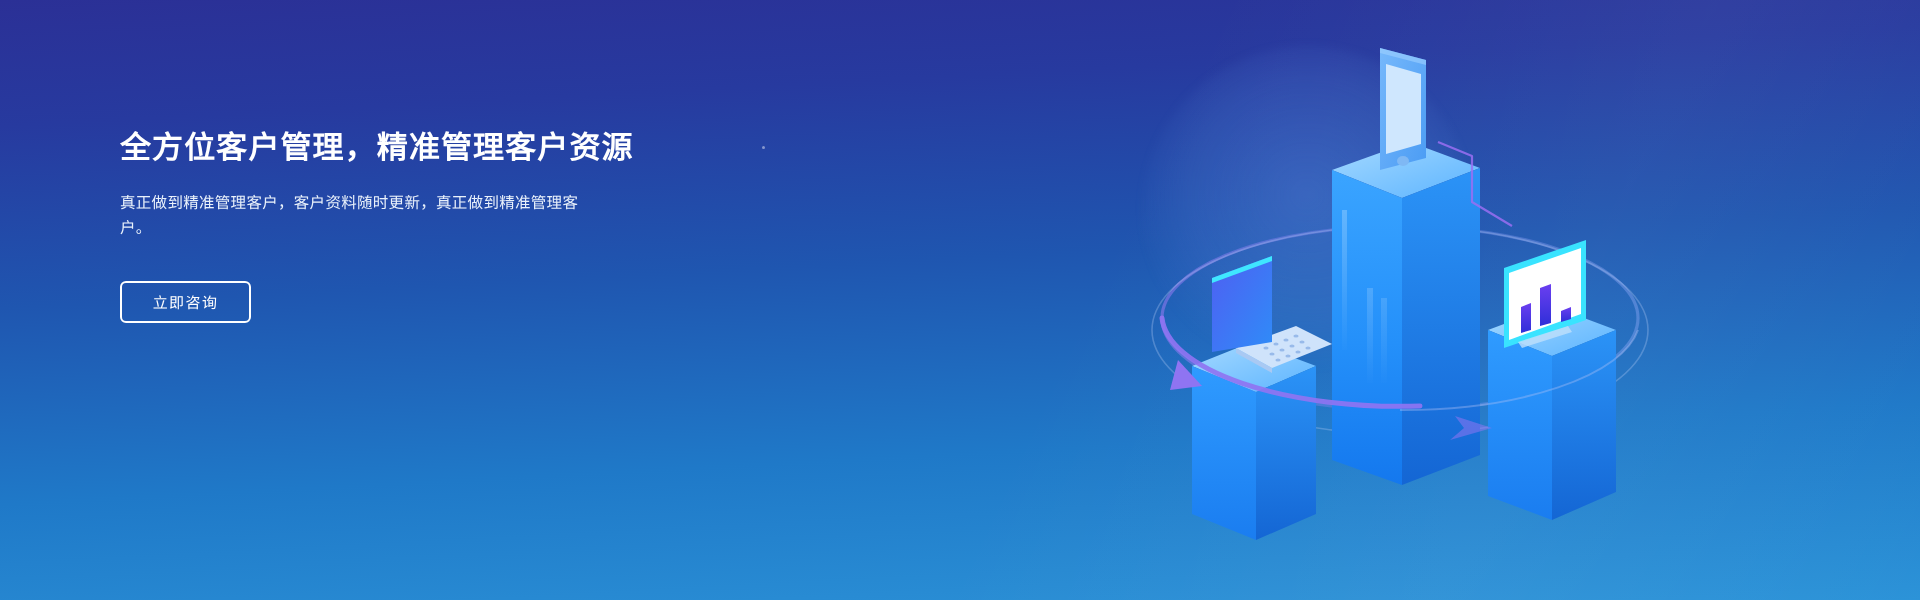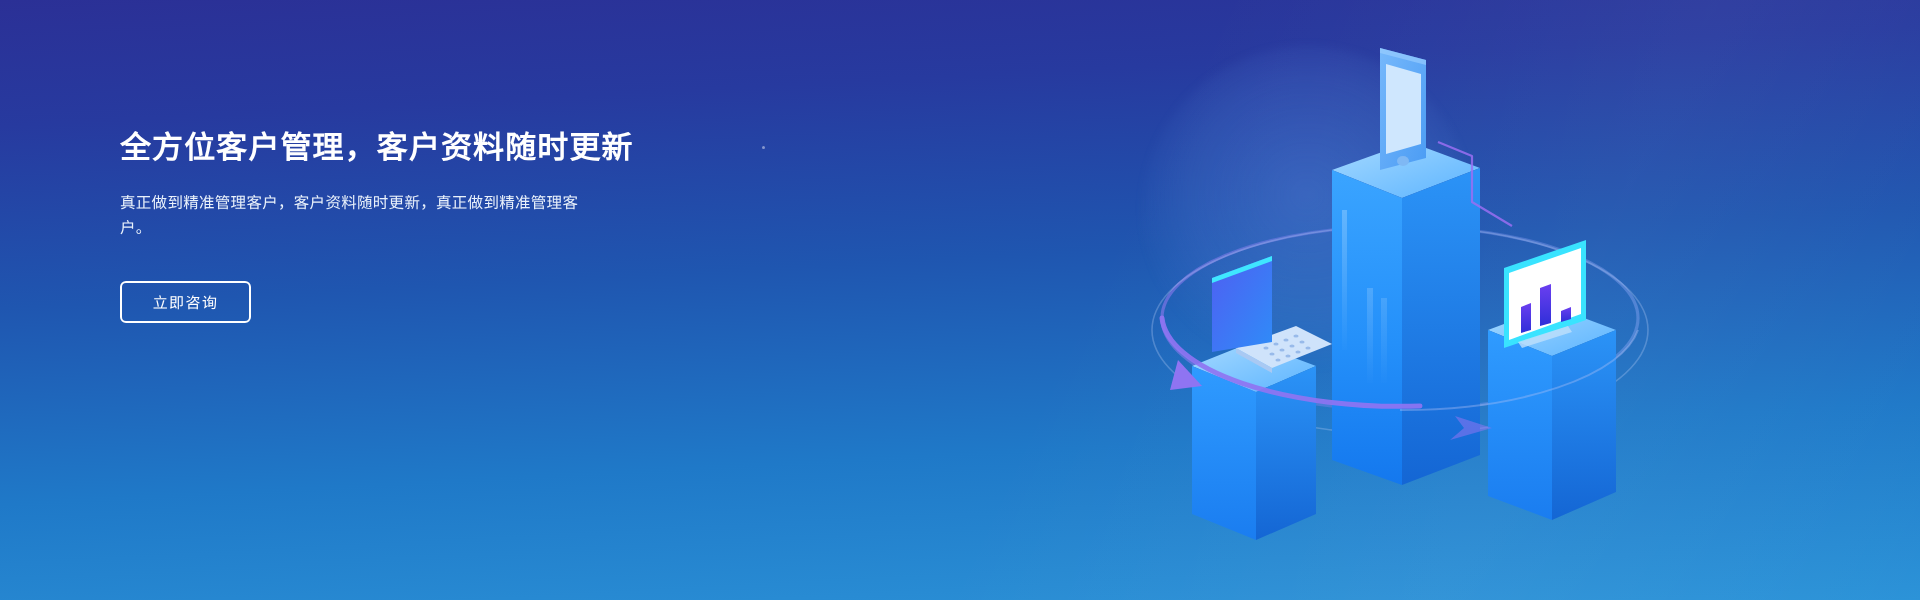--- a/index.html
+++ b/index.html
@@ -68,21 +68,21 @@
 </style>
 </head>
 <body>
 
 <div class="banner">
 
   <div class="glow-blob"></div>
   <div class="tiny-dot"></div>
 
   <div class="copy">
-    <h1 class="headline">全方位客户管理，客户资料随时更新</h1>
+    <h1 class="headline">全方位客户管理，精准管理客户资源</h1>
     <p class="subline">真正做到精准管理客户，客户资料随时更新，真正做到精准管理客户。</p>
     <button class="cta">立即咨询</button>
   </div>
 
   <div class="art">
     <svg viewBox="0 0 560 560" xmlns="http://www.w3.org/2000/svg" aria-hidden="true">
       <defs>
         <linearGradient id="gPillarFront" x1="0" y1="0" x2="0" y2="1">
           <stop offset="0" stop-color="#2f9bff"></stop>
           <stop offset="1" stop-color="#1a7df0"></stop>

